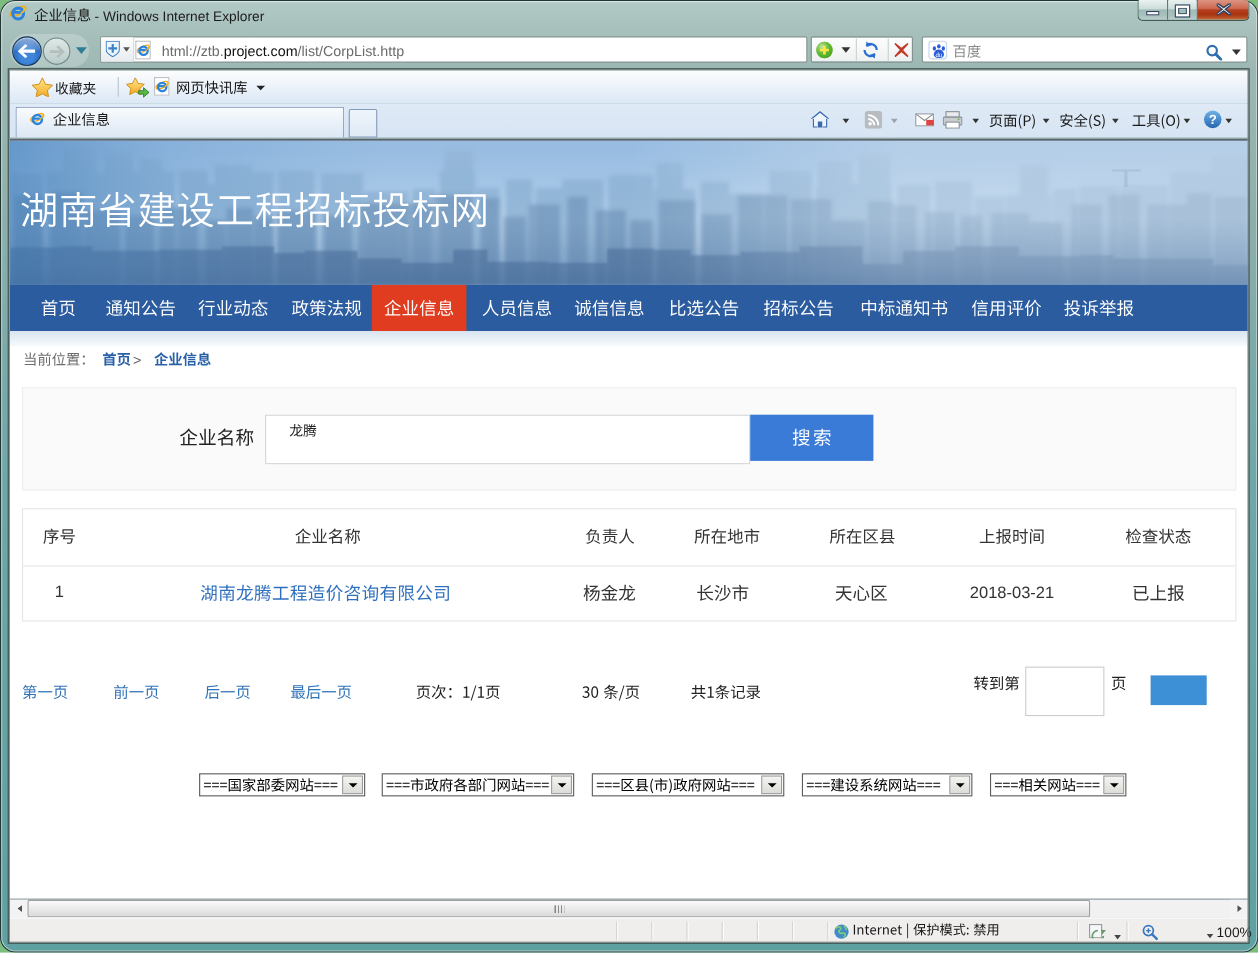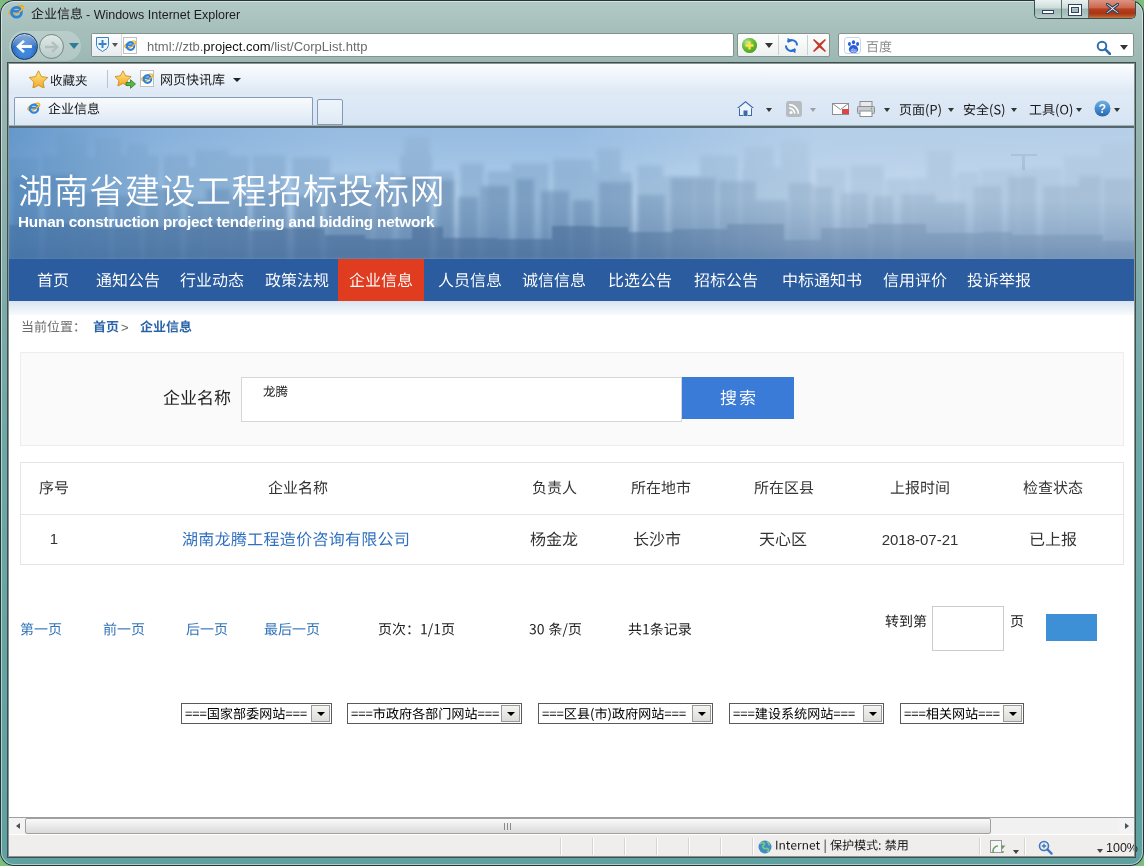--- a/index.html
+++ b/index.html
@@ -573,21 +573,20 @@
         <use href="#g27" x="3051.4"></use>
         <use href="#g28" x="4068.6"></use>
         <use href="#g29" x="5085.7"></use>
         <use href="#g30" x="6102.9"></use>
         <use href="#g31" x="7120"></use>
         <use href="#g32" x="8137.1"></use>
         <use href="#g33" x="9154.3"></use>
         <use href="#g32" x="10171.4"></use>
         <use href="#g34" x="11188.6"></use>
       </svg></div>
-    <div style="position:absolute;left:18px;top:212.5px;font:bold 15.3px 'Liberation Sans',sans-serif;color:#ffffff;white-space:nowrap;line-height:1.2;letter-spacing:-0.2px;">Hunan construction project tendering and bidding network</div>
     <div class="nav"></div>
     <div class="navred"></div>
     <div style="position:absolute;left:37.0px;top:271.9px;line-height:0"><svg width="32.0" height="16" viewBox="0 -880 2000.0 1000" style="overflow:visible;fill:#ffffff;">
         <use href="#g35"></use>
         <use href="#g10" x="1000"></use>
       </svg></div>
     <div style="position:absolute;left:96.0px;top:271.9px;line-height:0"><svg width="64.0" height="16" viewBox="0 -880 4000.0 1000" style="overflow:visible;fill:#ffffff;">
         <use href="#g36"></use>
         <use href="#g37" x="1000"></use>
         <use href="#g38" x="2000"></use>
@@ -757,21 +756,21 @@
     <div style="position:absolute;left:633.0px;top:530.9px;line-height:0"><svg width="48.0" height="16" viewBox="0 -880 3000.0 1000" style="overflow:visible;fill:#333;">
         <use href="#g107"></use>
         <use href="#g108" x="1000"></use>
         <use href="#g87" x="2000"></use>
       </svg></div>
     <div style="position:absolute;left:759.0px;top:530.9px;line-height:0"><svg width="48.0" height="16" viewBox="0 -880 3000.0 1000" style="overflow:visible;fill:#333;">
         <use href="#g109"></use>
         <use href="#g110" x="1000"></use>
         <use href="#g88" x="2000"></use>
       </svg></div>
-    <div style="position:absolute;left:920px;top:531px;font:normal 15px 'Liberation Sans',sans-serif;color:#333;white-space:nowrap;line-height:1.2;transform:translateX(-50%);">2018-07-21</div>
+    <div style="position:absolute;left:920px;top:531px;font:normal 15px 'Liberation Sans',sans-serif;color:#333;white-space:nowrap;line-height:1.2;transform:translateX(-50%);">2018-03-21</div>
     <div style="position:absolute;left:1029.0px;top:530.9px;line-height:0"><svg width="48.0" height="16" viewBox="0 -880 3000.0 1000" style="overflow:visible;fill:#333;">
         <use href="#g111"></use>
         <use href="#g90" x="1000"></use>
         <use href="#g62" x="2000"></use>
       </svg></div>
     <div style="position:absolute;left:20.0px;top:621.7px;line-height:0"><svg width="42.0" height="14" viewBox="0 -880 3000.0 1000" style="overflow:visible;fill:#2f72b8;">
         <use href="#g112"></use>
         <use href="#g113" x="1000"></use>
         <use href="#g10" x="2000"></use>
       </svg></div>

